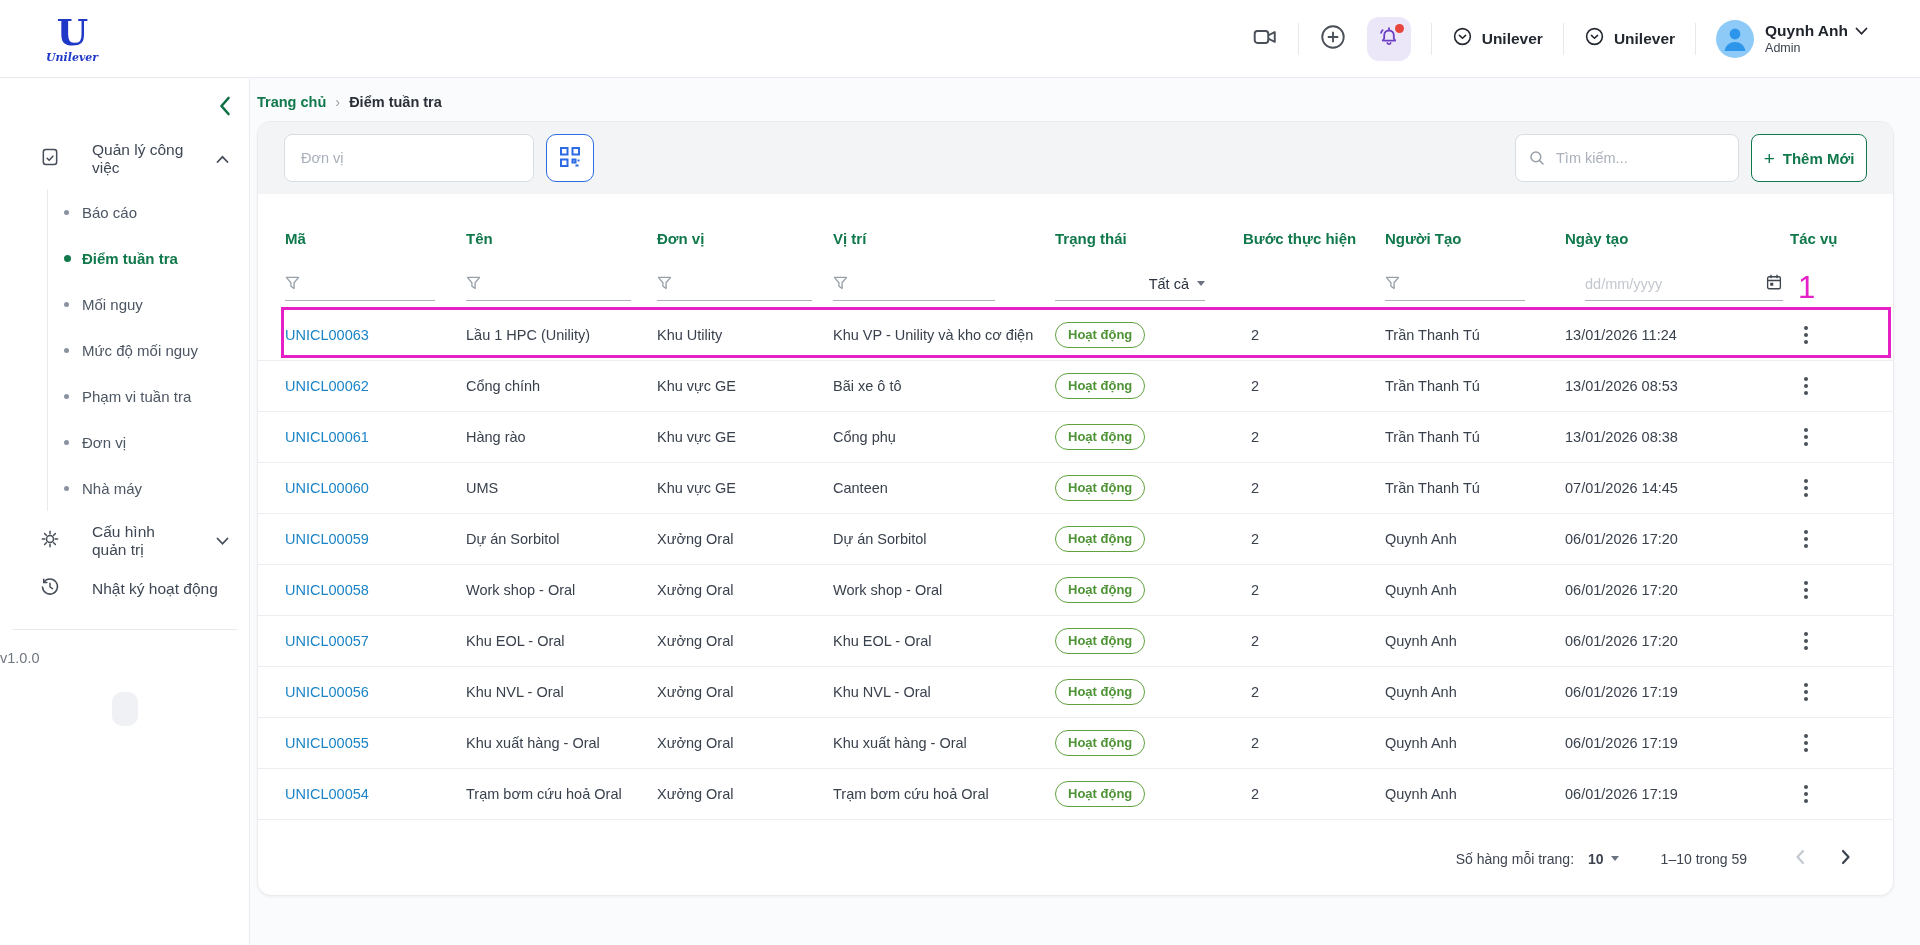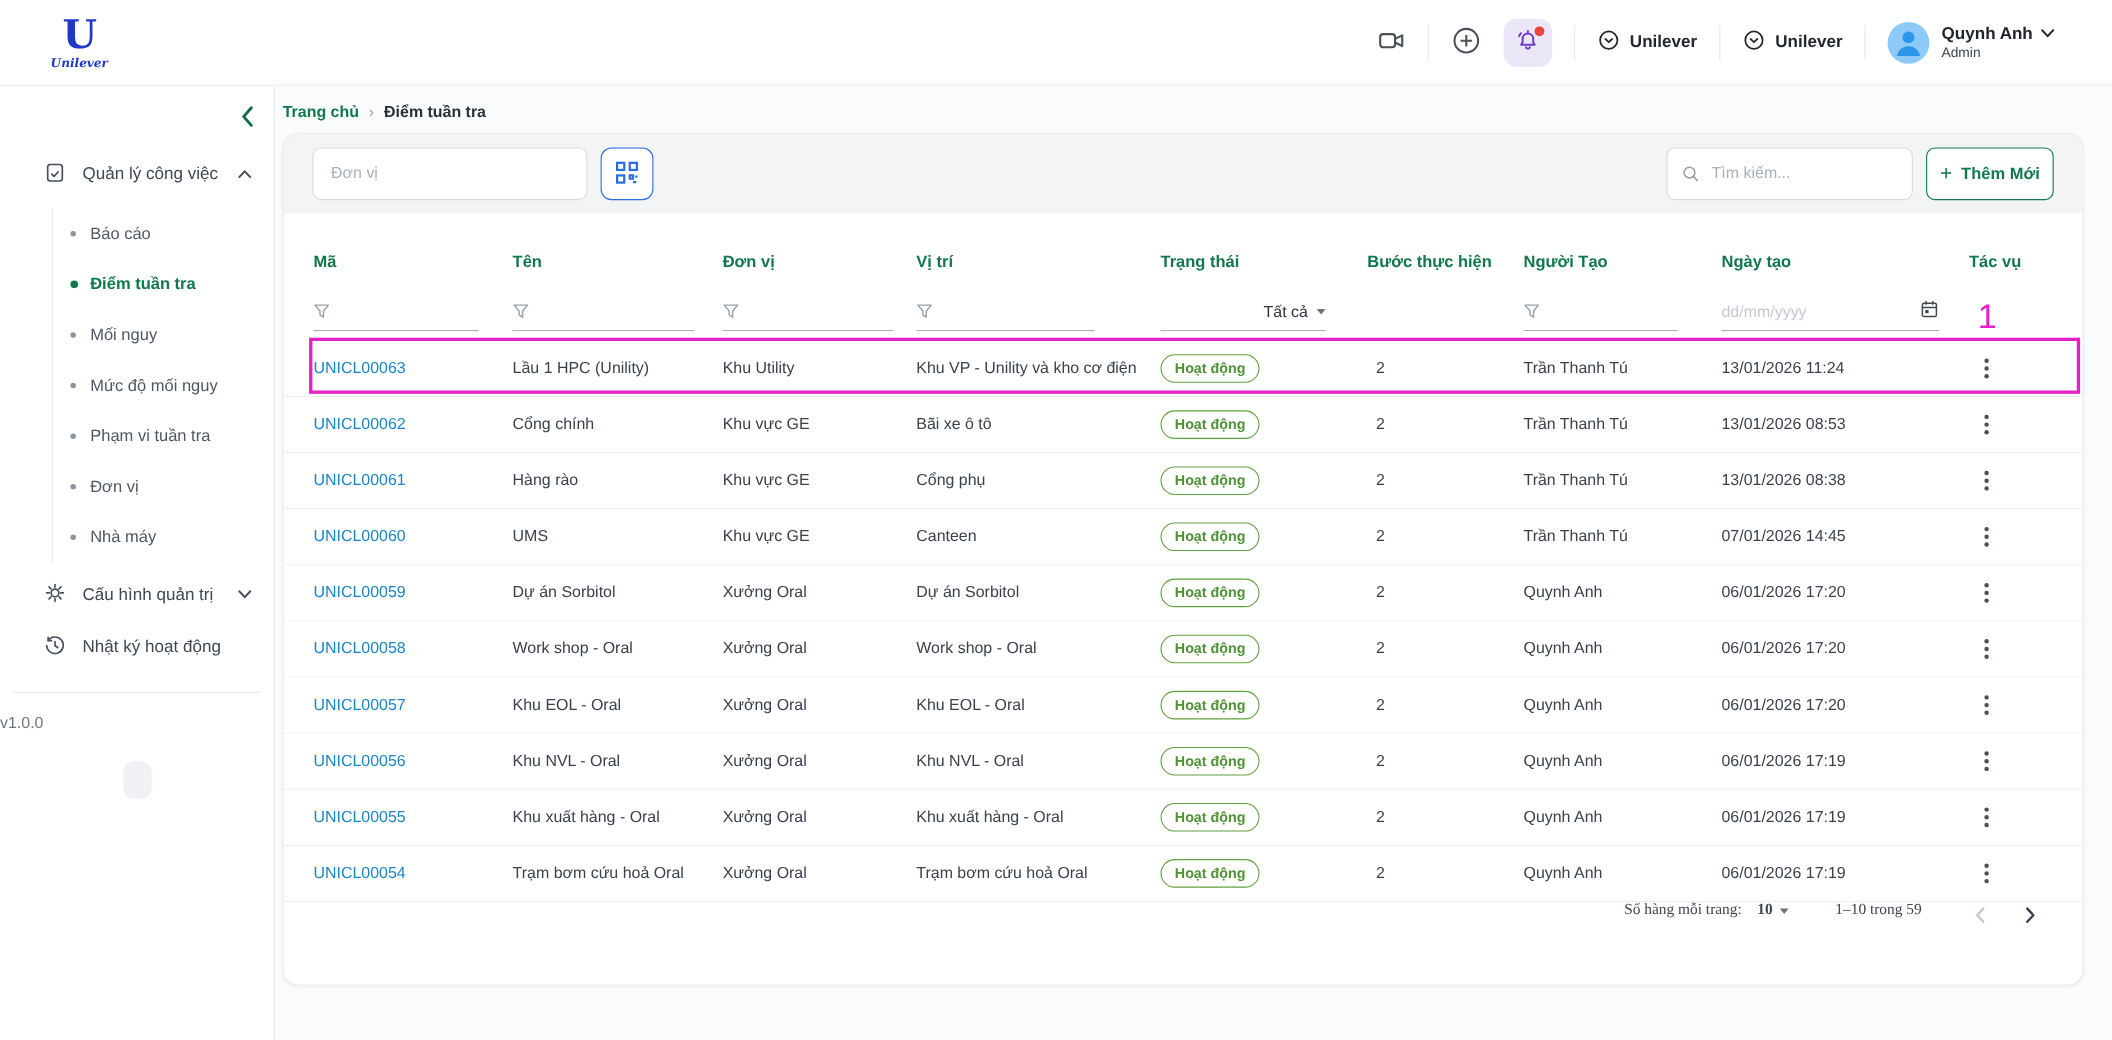--- a/index.html
+++ b/index.html
@@ -25,21 +25,21 @@
   .user-text { display:flex; flex-direction:column; line-height:1.2; }
   .user-name-row { display:flex; align-items:center; gap:7px; }
   .user-name { font-size:15.5px; font-weight:700; color:#20242c; }
   .user-role { font-size:12.5px; color:#3c4250; }
 
   
   .sidebar { position:absolute; top:79px; left:0; bottom:0; width:250px; background:#fff;
     border-right:1px solid #e9ebee; z-index:5; }
   .collapse-btn { position:absolute; top:16px; right:14px; background:none; border:none; cursor:pointer; }
   .menu { padding-top:56px; }
-  .group-header { display:flex; align-items:center; gap:15px; height:48px; padding:0 20px 0 40px;
+  .group-header { display:flex; align-items:center; gap:32px; height:48px; padding:0 20px 0 40px;
     font-size:15.5px; color:#3e4754; cursor:pointer; }
   .group-caret { margin-left:auto; }
   .sub-list { list-style:none; margin:6px 0 6px 47px; border-left:1px solid #e8eaee; }
   .sub-item { display:flex; align-items:center; height:46px; padding-left:16px; font-size:15px;
     color:#4d5663; cursor:pointer; }
   .bullet { width:5px; height:5px; border-radius:50%; background:#8a93a0; margin-right:13px; flex:none; }
   .sub-item.active { color:#10784b; font-weight:700; }
   .sub-item.active .bullet { width:7px; height:7px; background:#10784b; margin-right:11px; }
   .side-divider { height:1px; background:#e9ebee; margin:16px 12px 0 12px; }
   .version { text-align:left; font-size:14.5px; color:#6e7680; margin-top:20px; }
@@ -76,34 +76,34 @@
   .thead-row { height:68px; padding-top:20px; }
   .th { font-size:15px; font-weight:700; color:#10784b; }
   .filter-row { height:48px; }
   .filter-box { display:flex; align-items:center; gap:8px; border-bottom:1px solid #a9b0ba;
     height:30px; padding-bottom:4px; cursor:pointer; }
   .fw1{width:150px}.fw2{width:165px}.fw3{width:155px}.fw4{width:162px}.fw5{width:150px}.fw6{width:140px}.fw7{width:198px}
   .status-filter { justify-content:flex-end; }
   .status-value { font-size:14.5px; color:#2b3340; }
   .caret-down { width:0; height:0; border-left:4.5px solid transparent; border-right:4.5px solid transparent;
     border-top:5.5px solid #6a7280; }
-  .date-filter { justify-content:space-between; }
+  .date-filter { justify-content:space-between;margin-left:20px; }
   .date-ph { font-size:14.5px; color:#c3c8d0; }
 
   .row { height:51px; border-bottom:1px solid #eceef1; font-size:14.5px; color:#39414d; background:#fff; }
   .code { color:#1b84c7; font-weight:400; cursor:pointer; }
   .badge { display:inline-block; border:1.5px solid #61a23e; color:#4e9335; background:#fff;
     border-radius:14px; padding:4px 12px 5px 12px; font-size:13px; font-weight:700; }
   .step { padding-left:8px; }
   .kebab { background:none; border:none; cursor:pointer; display:flex; flex-direction:column; gap:3px;
     align-items:center; padding:6px 10px; margin-left:4px; }
   .kebab i { width:4px; height:4px; border-radius:50%; background:#4a5058; }
 
-  .pagination { height:77px; display:flex; align-items:flex-start; justify-content:flex-end;
-    padding-right:38px; font-size:14px; color:#3e4450;font-family:Liberation Serif, serif; }
+  .pagination { height:77px; display:flex; align-items:center; justify-content:flex-end;
+    padding-right:38px; font-size:14px; color:#3e4450; }
   .pp-label { margin-right:14px; }
   .pp-select { display:flex; align-items:center; gap:7px; cursor:pointer; font-weight:600; }
   .pp-range { margin:0 44px 0 42px; }
   .page-btn { background:none; border:none; cursor:pointer; padding:4px; }
   .page-btn.prev { margin-right:28px; }
 
   
   .hl-box { position:absolute; left:23px; top:185px; width:1610px; height:51px;
     border:3px solid #e420c6; pointer-events:none; z-index:6; }
   .hl-label { position:absolute; left:1540px; top:148px; color:#e420c6; font-size:31px; font-weight:500;

